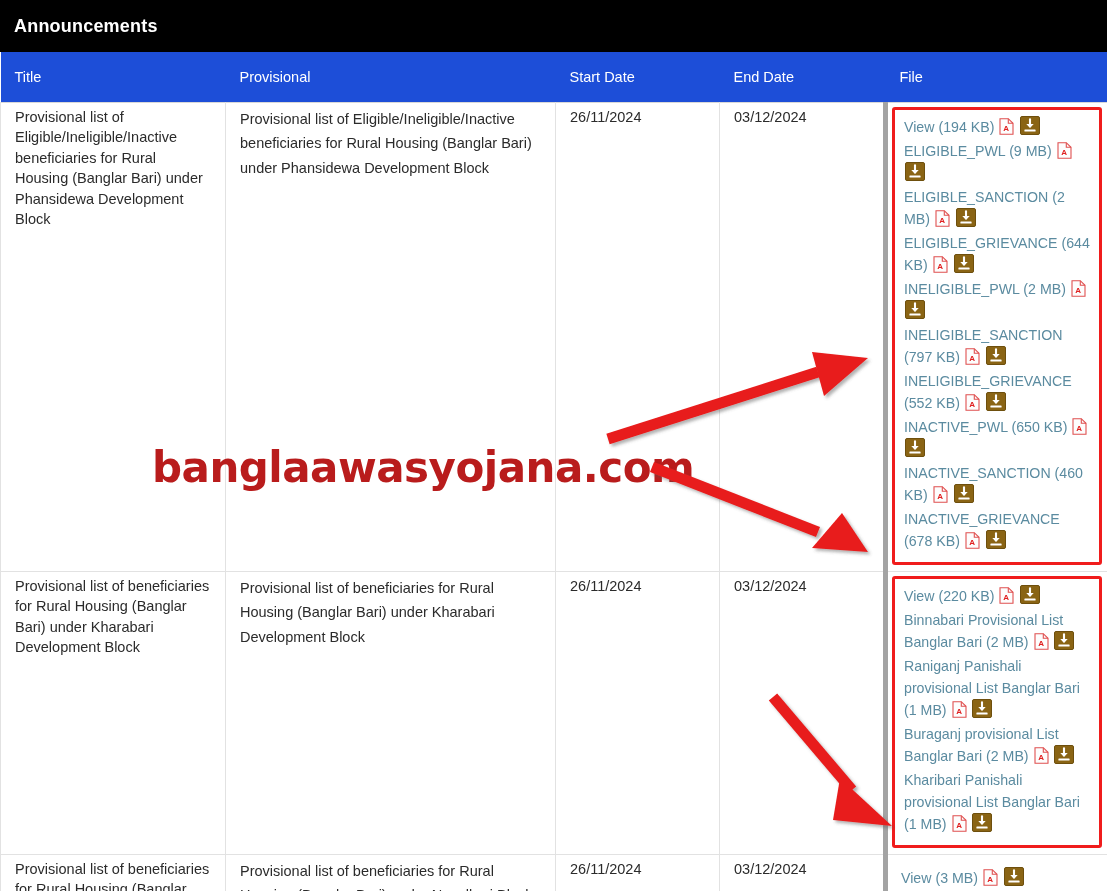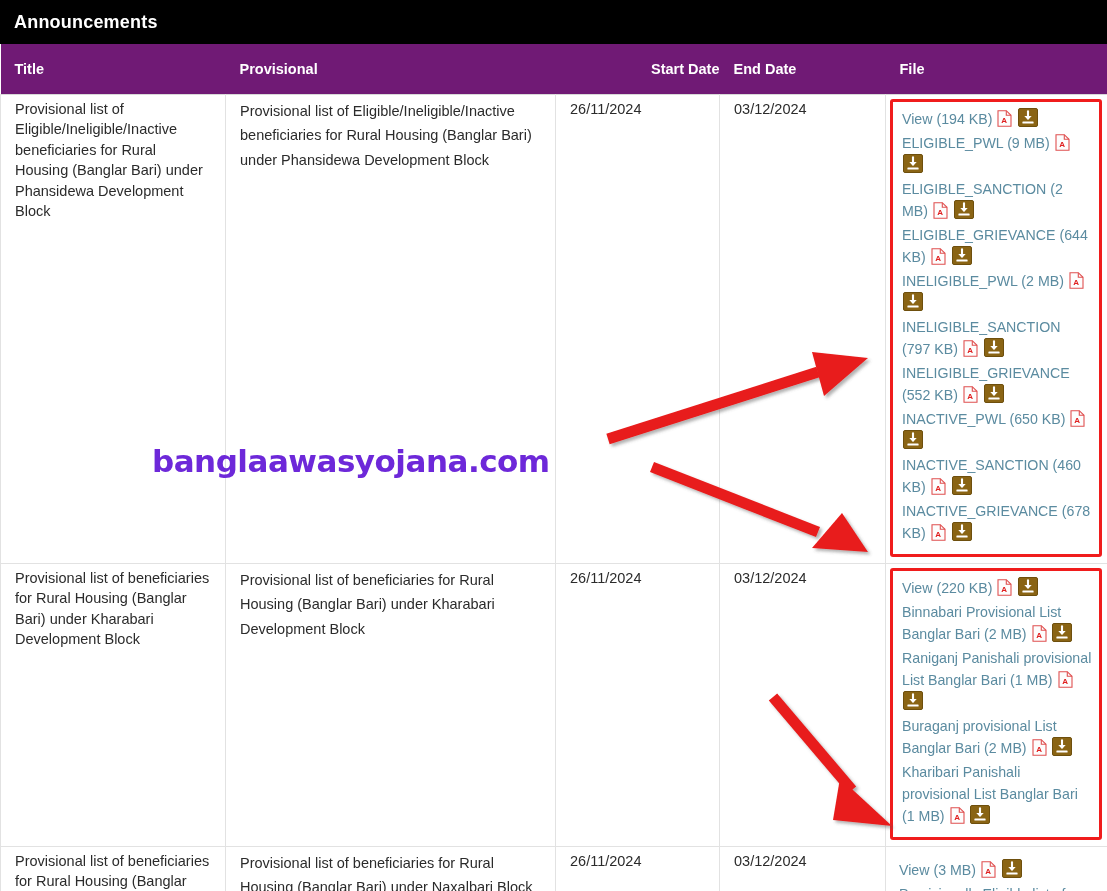--- a/index.html
+++ b/index.html
@@ -11,69 +11,69 @@
   .page {
     position: relative;
     width: 1107px;
     height: 891px;
     overflow: hidden;
     background: #ffffff;
   }
 
   
   .titlebar {
-    height: 44px;
+    height: 52px;
     background: #000000;
     display: flex;
     align-items: center;
     padding-left: 14px;
   }
   .titlebar-text {
     color: #ffffff;
     font-size: 18px;
     font-weight: bold;
     letter-spacing: 0.2px;
   }
 
   
   table.ann {
     width: 1107px;
     border-collapse: collapse;
     table-layout: fixed;
   }
   table.ann thead th {
-    background: #701a75;
+    background: #1d4ed8;
     color: #ffffff;
     font-size: 14.5px;
-    font-weight: bold;
+    font-weight: normal;
     text-align: left;
     padding: 13px 0 13px 14px;
     height: 50px;
     border: none;
   }
   table.ann thead th.c-title { width: 225px; }
   table.ann thead th.c-desc  { width: 330px; }
-  table.ann thead th.c-start { width: 164px; text-align: right; }
+  table.ann thead th.c-start { width: 164px; }
   table.ann thead th.c-end   { width: 166px; }
   table.ann thead th.c-file  { width: 222px; }
 
   table.ann tbody td {
     vertical-align: top;
     border: 1px solid #e2e2e2;
     border-top: 1px solid #d8d8d8;
     padding: 4px 12px 14px 14px;
     font-size: 14.5px;
     color: #2b2b2b;
     line-height: 1.42;
     background: #ffffff;
   }
   table.ann tbody td.cell-title { width: 225px; }
   table.ann tbody td.cell-desc  { width: 330px; line-height: 1.72; }
   table.ann tbody td.cell-date  { width: 164px; white-space: nowrap; }
-  table.ann tbody td.cell-file  { width: 222px; padding: 0; border-left: 1px solid #a3a3a3; }
+  table.ann tbody td.cell-file  { width: 222px; padding: 0; border-left: 5px solid #a3a3a3; }
 
   
   .file-box {
     border: 3px solid #f01c1c;
     border-radius: 3px;
     margin: 4px 5px 6px 4px;
     padding: 6px 7px 8px 9px;
     min-height: 30px;
   }
   .file-box.no-frame {
@@ -101,23 +101,23 @@
     margin: 0 1px;
   }
   .pdf-ico { width: 15px; height: 17px; }
   .dl-ico  { width: 20px; height: 19px; }
 
   
   .watermark {
     position: absolute;
     left: 152px;
     top: 443px;
-    font-size: 31px;
+    font-size: 42px;
     font-weight: bold;
-    color: #6d28d9;
+    color: #b91c1c;
     letter-spacing: -0.5px;
     white-space: nowrap;
     pointer-events: none;
     font-family: "DejaVu Sans", sans-serif;
   }
 
   
   .arrows {
     position: absolute;
     left: 0; top: 0;

